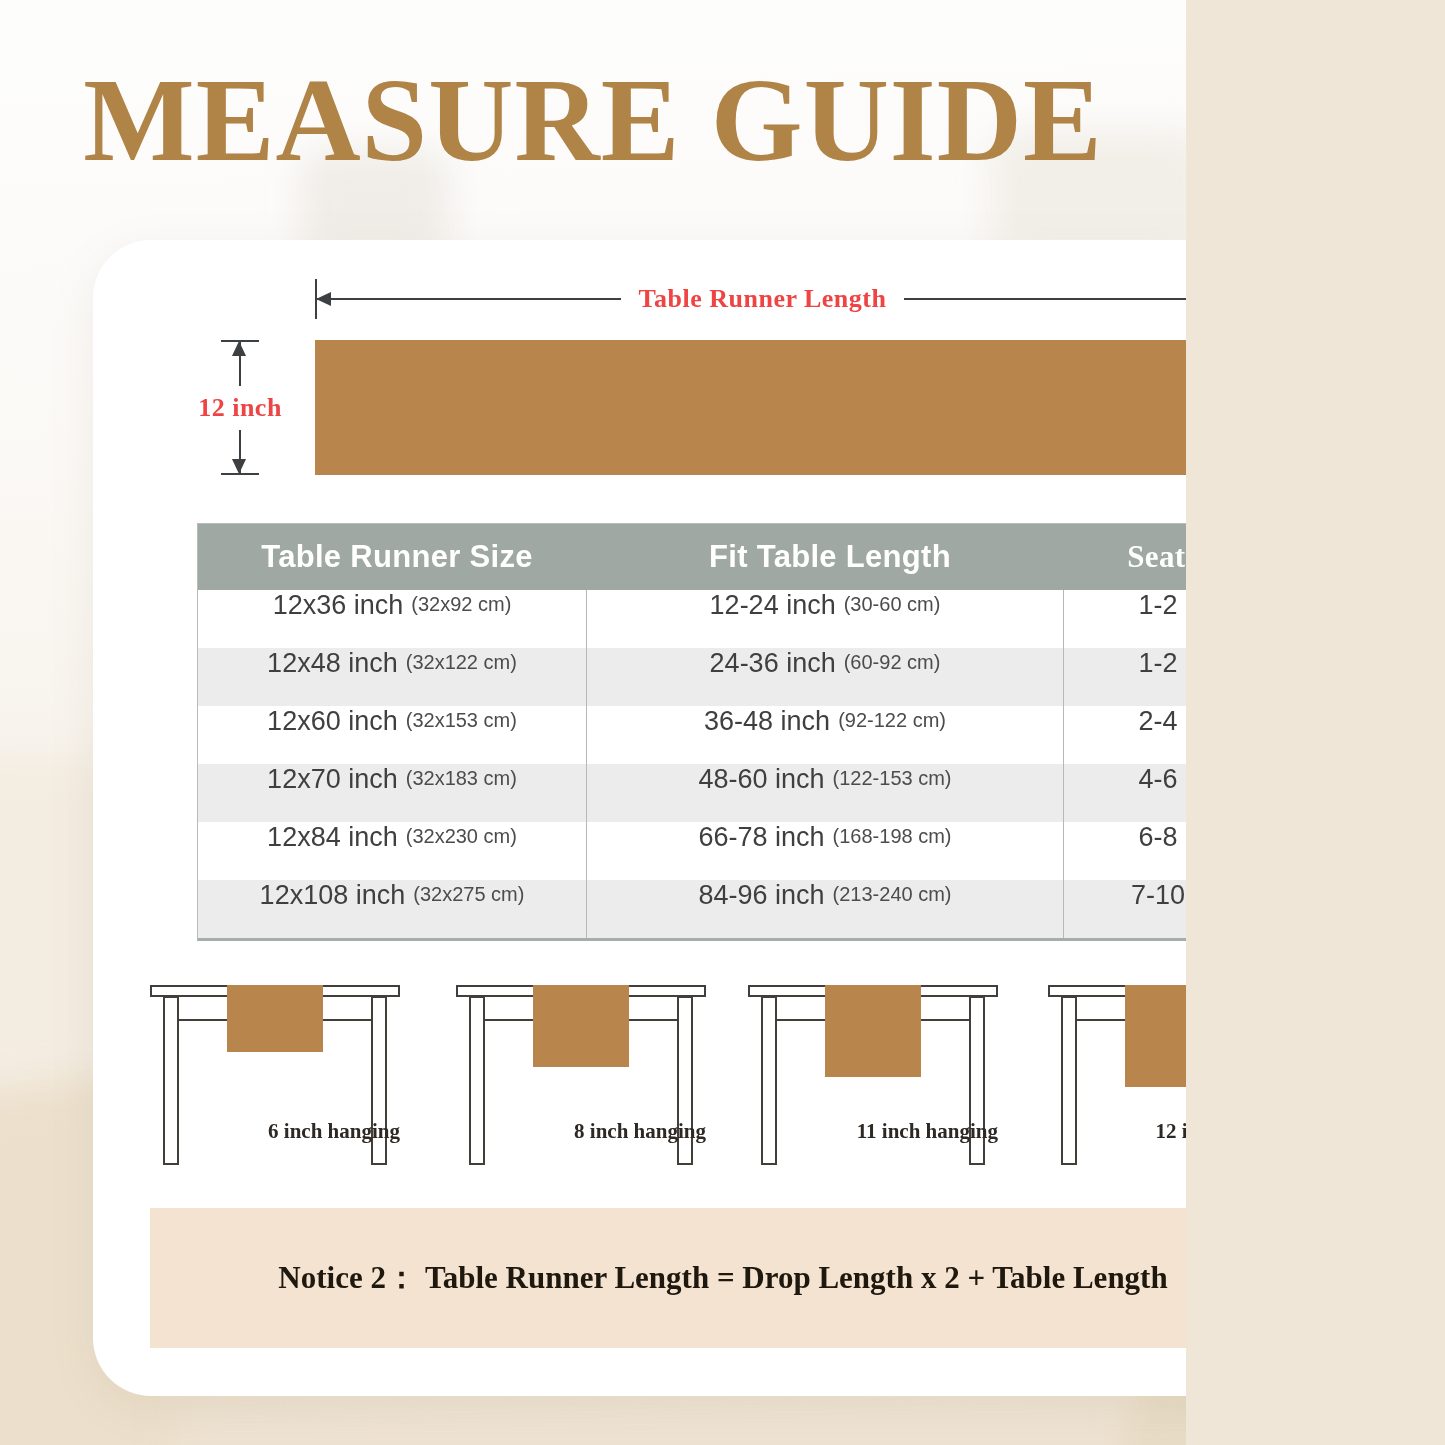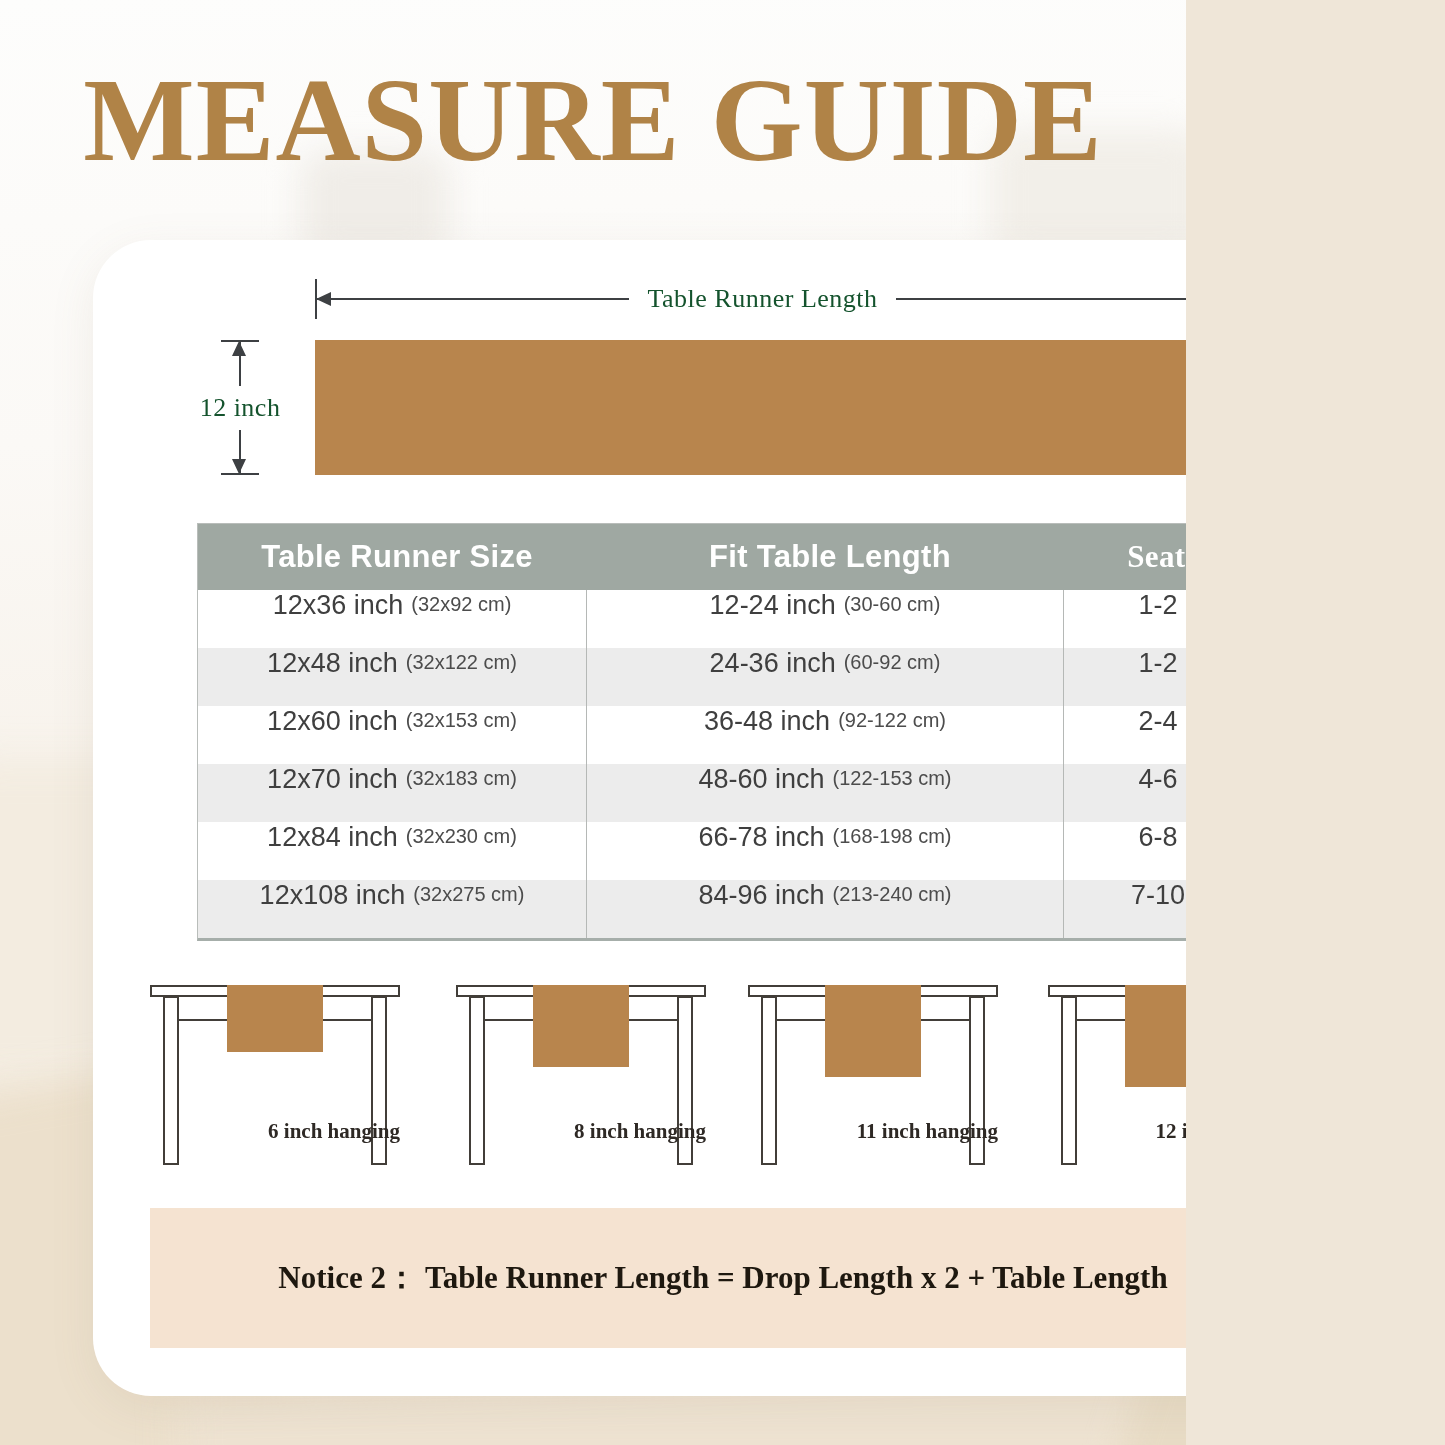--- a/index.html
+++ b/index.html
@@ -41,22 +41,22 @@
   .hdim .tick { width:2px; height:40px; background:#3d4043; }
   .hdim .hline { flex:1; height:2px; background:#3d4043; position:relative; }
   .hdim .hline.arrow-left::before {
     content:""; position:absolute; left:-1px; top:-6px; width:0; height:0;
     border-top:7px solid transparent; border-bottom:7px solid transparent;
     border-right:15px solid #3d4043; }
   .hdim .hline.arrow-right::after {
     content:""; position:absolute; right:-1px; top:-6px; width:0; height:0;
     border-top:7px solid transparent; border-bottom:7px solid transparent;
     border-left:15px solid #3d4043; }
-  .dim-label { font-family:"Liberation Serif", serif; font-weight:400;
-               font-size:26px; color:#14532d; white-space:nowrap; letter-spacing:.5px; }
+  .dim-label { font-family:"Liberation Serif", serif; font-weight:700;
+               font-size:26px; color:#ef4444; white-space:nowrap; letter-spacing:.5px; }
   .hdim .dim-label { padding:0 18px; }
 
   .runner-swatch { position:absolute; left:222px; top:100px; width:897px; height:135px;
                    background:#b8854d; }
 
   .vdim { position:absolute; left:127px; top:100px; width:40px; height:135px;
           display:flex; flex-direction:column; align-items:center; }
   .vdim .tick { width:38px; height:2px; background:#3d4043; }
   .vdim .vline { width:2px; flex:1; background:#3d4043; position:relative; }
   .vdim .vline.arrow-up::before {

